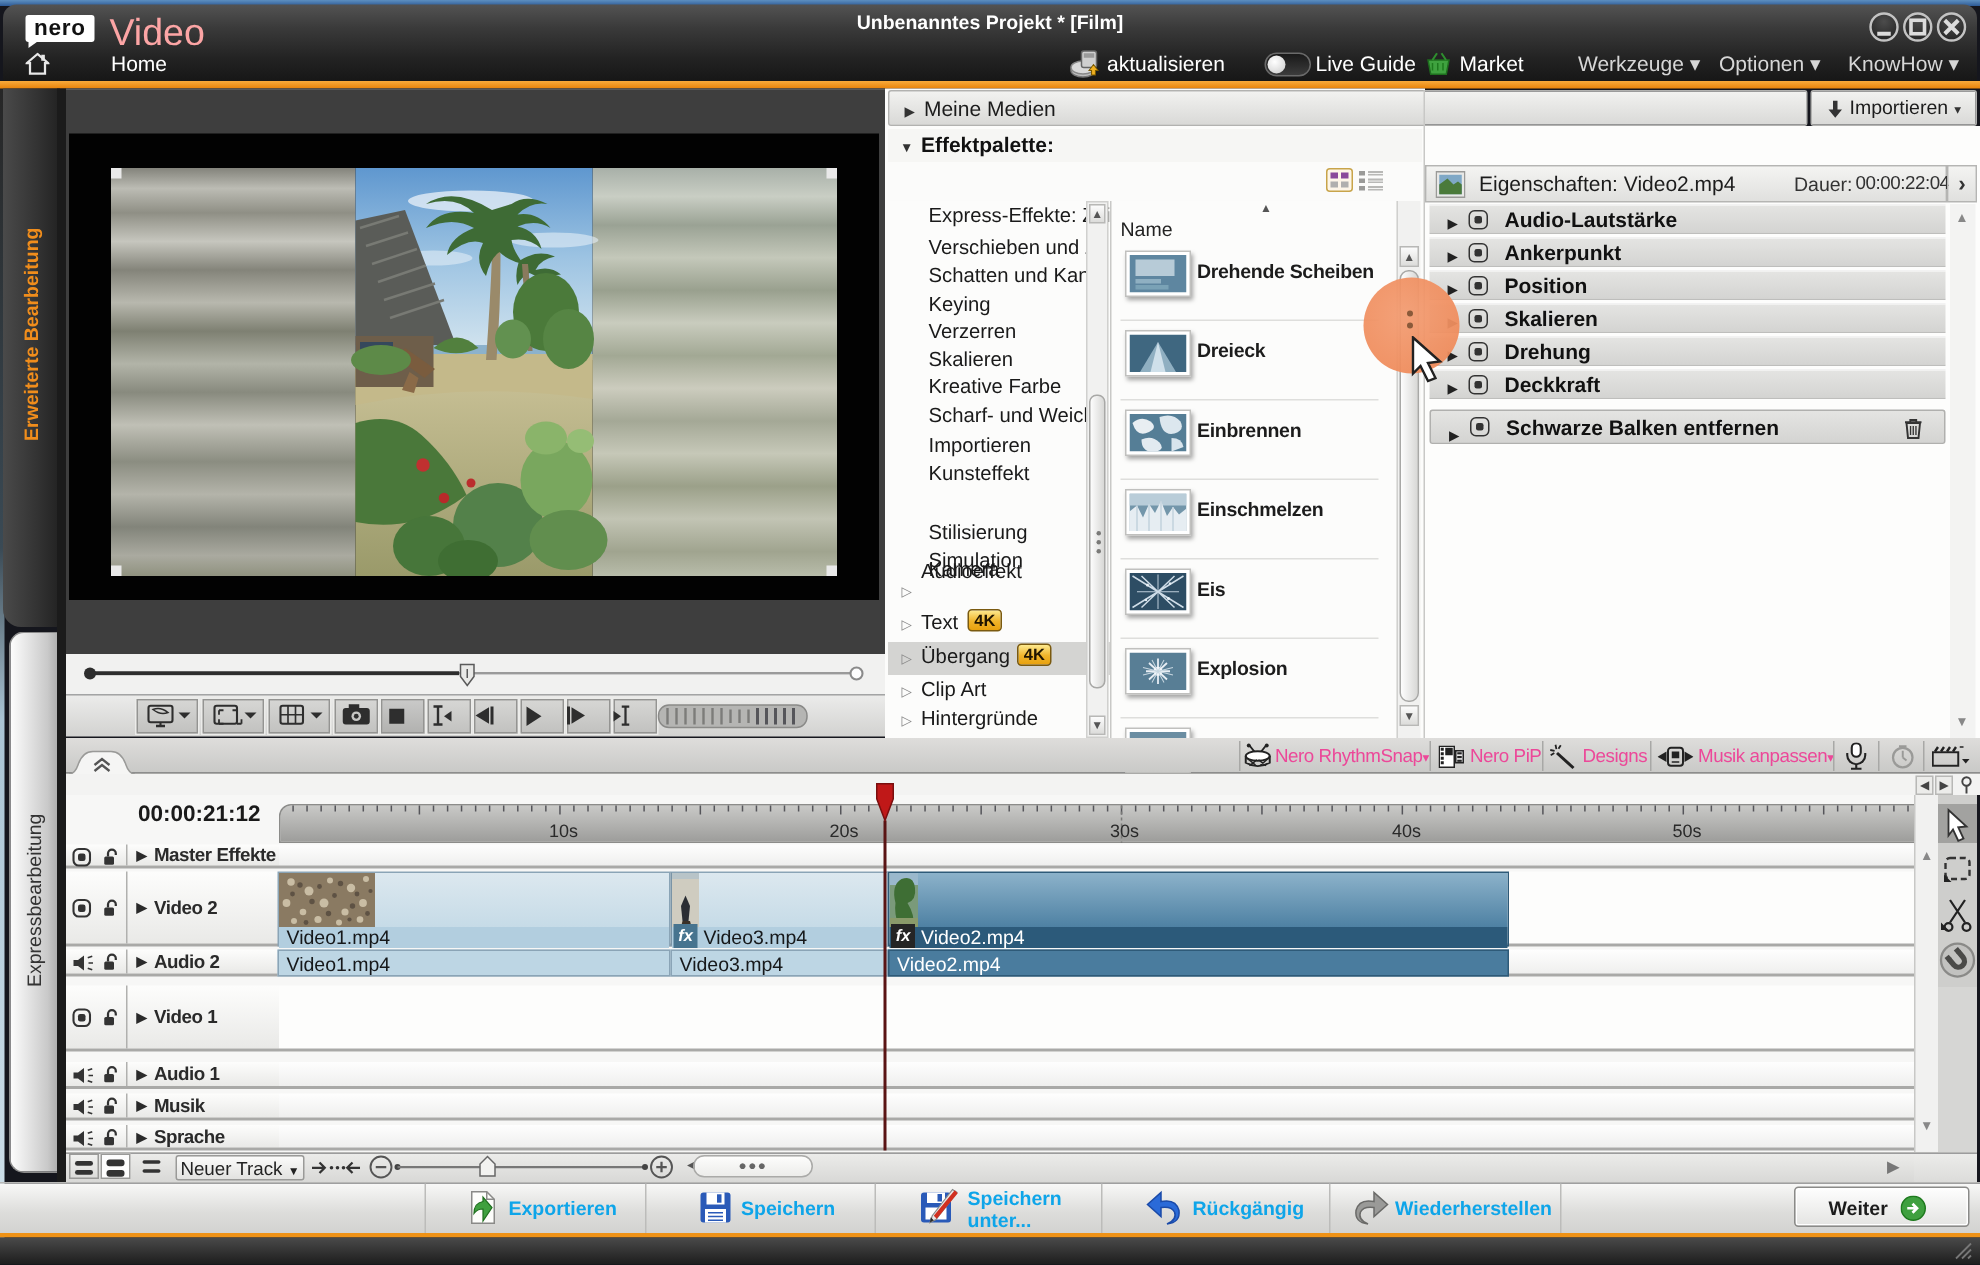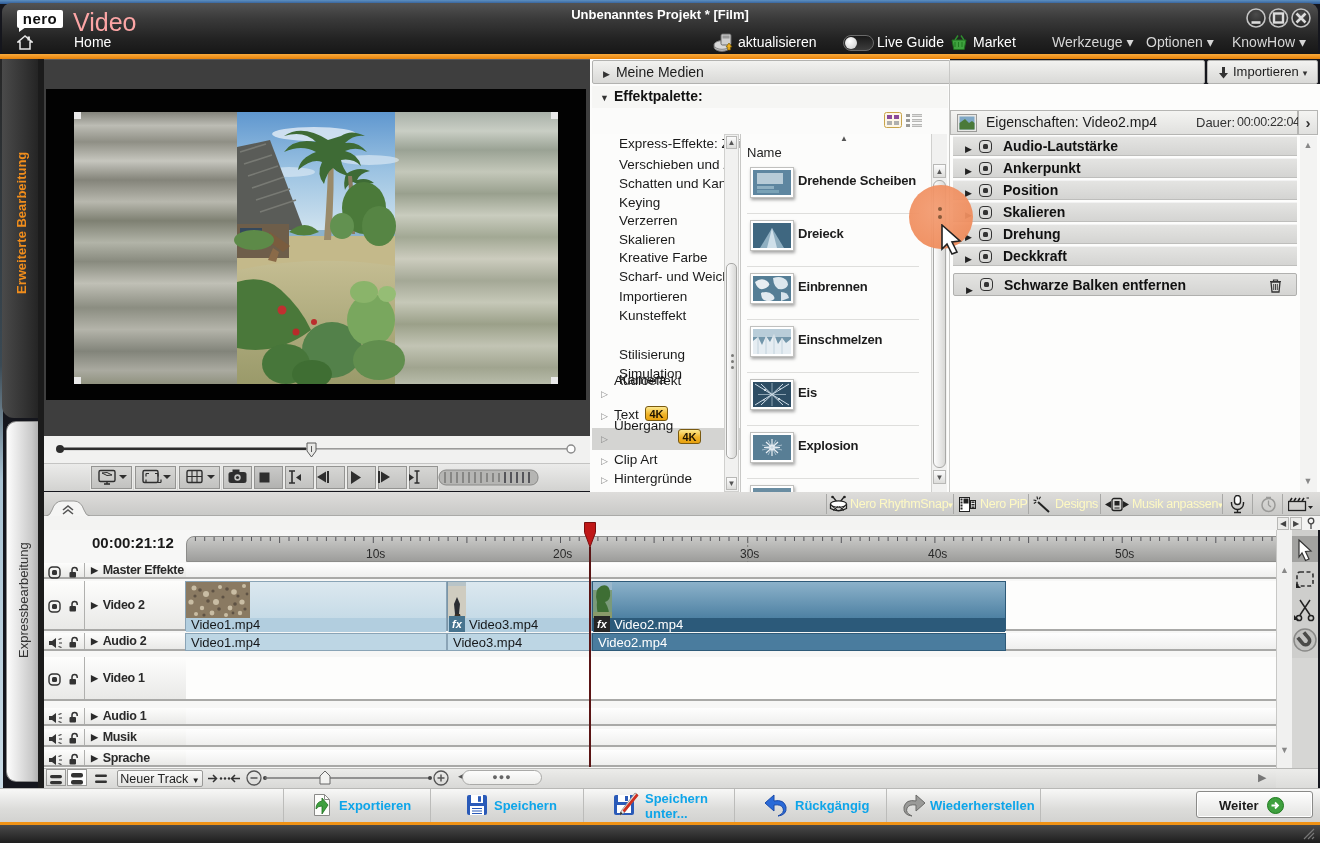--- a/index.html
+++ b/index.html
@@ -48,21 +48,21 @@
 .badge4k{position:absolute;display:inline-block;width:23px;height:15px;background:linear-gradient(#fde98e,#f0b42a 55%,#e8a10e);border:1px solid #7a5a10;border-radius:3px;color:#201500;font-size:11px;font-weight:bold;text-align:center;line-height:14px;}
 
 #rpanel{left:950px;top:84px;width:370px;height:408px;background:#fdfdfc;}
 #rphead{left:950px;top:110px;width:348px;height:25px;background:linear-gradient(#f4f4f2,#e0e0de);border:1px solid #b5b5b3;font-size:14px;color:#1c1c1c;line-height:23px;}
 .prow{position:absolute;left:953px;width:344px;height:20px;background:linear-gradient(#e4e4e2,#d4d4d2);border-top:1px solid #f2f2f2;border-bottom:1px solid #bebebc;font-size:14px;font-weight:bold;color:#111;line-height:19px;padding-left:50px;}
 .parr{position:absolute;left:12px;top:3px;font-size:9px;color:#222;font-weight:normal;}
 .picon{position:absolute;left:26px;top:3px;width:13px;height:13px;border:1.5px solid #333;border-radius:4px;}
 .picon::after{content:"";position:absolute;left:2.5px;top:2.5px;width:5px;height:5px;background:#333;border-radius:1.5px;}
 
 #tltoolbar{left:44px;top:492px;width:1276px;height:24px;background:linear-gradient(#dedddb,#c9c9c7);border-bottom:1px solid #aaaaa8;}
-.tlb{position:absolute;top:494px;height:21px;font-size:12.5px;letter-spacing:-0.3px;color:#fef9c3;line-height:20px;white-space:nowrap;}
+.tlb{position:absolute;top:494px;height:21px;font-size:12.5px;letter-spacing:-0.3px;color:#ec4899;line-height:20px;white-space:nowrap;}
 .tlsep{position:absolute;top:494px;width:1px;height:20px;background:#a8a8a6;}
 #tlsub{left:44px;top:516px;width:1276px;height:14px;background:#f3f3f2;}
 #tlarea{left:44px;top:530px;width:1232px;height:238px;background:#f7f7f6;}
 #ruler{left:186px;top:536px;width:1094px;height:26px;background:linear-gradient(#c9c9c7,#9d9d9b);border:1px solid #8c8c8a;border-radius:8px 0 0 0;}
 #timecode{left:92px;top:534px;font-size:15px;font-weight:bold;color:#1a1a1a;}
 .trackhead{position:absolute;left:44px;width:142px;background:linear-gradient(#fdfdfc,#e9e9e7);border-bottom:2px solid #a9a9a7;}
 .thname{position:absolute;left:40px;top:0;bottom:0;width:101px;border-left:1px solid #b0b0ae;font-size:12.5px;letter-spacing:-0.3px;font-weight:bold;color:#2a2a2a;display:flex;align-items:center;white-space:nowrap;overflow:hidden;}
 .trow{position:absolute;left:186px;width:1094px;border-bottom:2px solid #a9a9a7;background:linear-gradient(#fefefe,#efefee);}
 #tlbottom{left:44px;top:768px;width:1232px;height:20px;background:linear-gradient(#ececea,#d8d8d6);border-top:1px solid #b8b8b6;}
 .thico{position:absolute;top:2px;}
@@ -337,21 +337,21 @@
 <div class="cat" style="top:194px;margin-top:44px;">Kamera</div>
 <div class="cat" style="top:213px;">Stilisierung</div>
 <div class="cat" style="top:232px;">Simulation</div>
 <div class="catarr" style="top:255px;">▷</div>
     <div class="cattop" style="top:239px;">Audioeffekt</div>
 <div class="catarr" style="top:277px;">▷</div>
     <div class="cattop" style="top:273px;">Text</div>
     <span class="badge4k" style="left:53px;top:272px;">4K</span>
 <div style="position:absolute;left:0;top:294px;width:148px;height:22px;background:#d4d4d2;"></div>
 <div class="catarr" style="top:300px;">▷</div>
-    <div class="cattop" style="top:284px;">Übergang</div>
+    <div class="cattop" style="top:296px;">Übergang</div>
     <span class="badge4k" style="left:86px;top:295px;">4K</span>
 <div class="catarr" style="top:322px;">▷</div>
     <div class="cattop" style="top:318px;">Clip Art</div>
 <div class="catarr" style="top:341px;">▷</div>
     <div class="cattop" style="top:337px;">Hintergründe</div>
 </div>
 <div class="abs" id="catscroll" style="left:724px;top:134px;width:15px;height:358px;background:#f1f1f0;border:1px solid #d0d0ce;">
 <div style="position:absolute;left:1px;top:1px;width:11px;height:13px;background:linear-gradient(#fcfcfc,#dcdcda);border:1px solid #b8b8b6;font-size:8px;color:#555;text-align:center;line-height:12px;">▲</div>
 <div style="position:absolute;left:1px;bottom:1px;width:11px;height:13px;background:linear-gradient(#fcfcfc,#dcdcda);border:1px solid #b8b8b6;font-size:8px;color:#555;text-align:center;line-height:12px;">▼</div>
 <div style="position:absolute;left:1px;top:128px;width:11px;height:196px;background:linear-gradient(90deg,#fdfdfd,#d8d8d6);border:1px solid #a8a8a6;border-radius:5px;">

